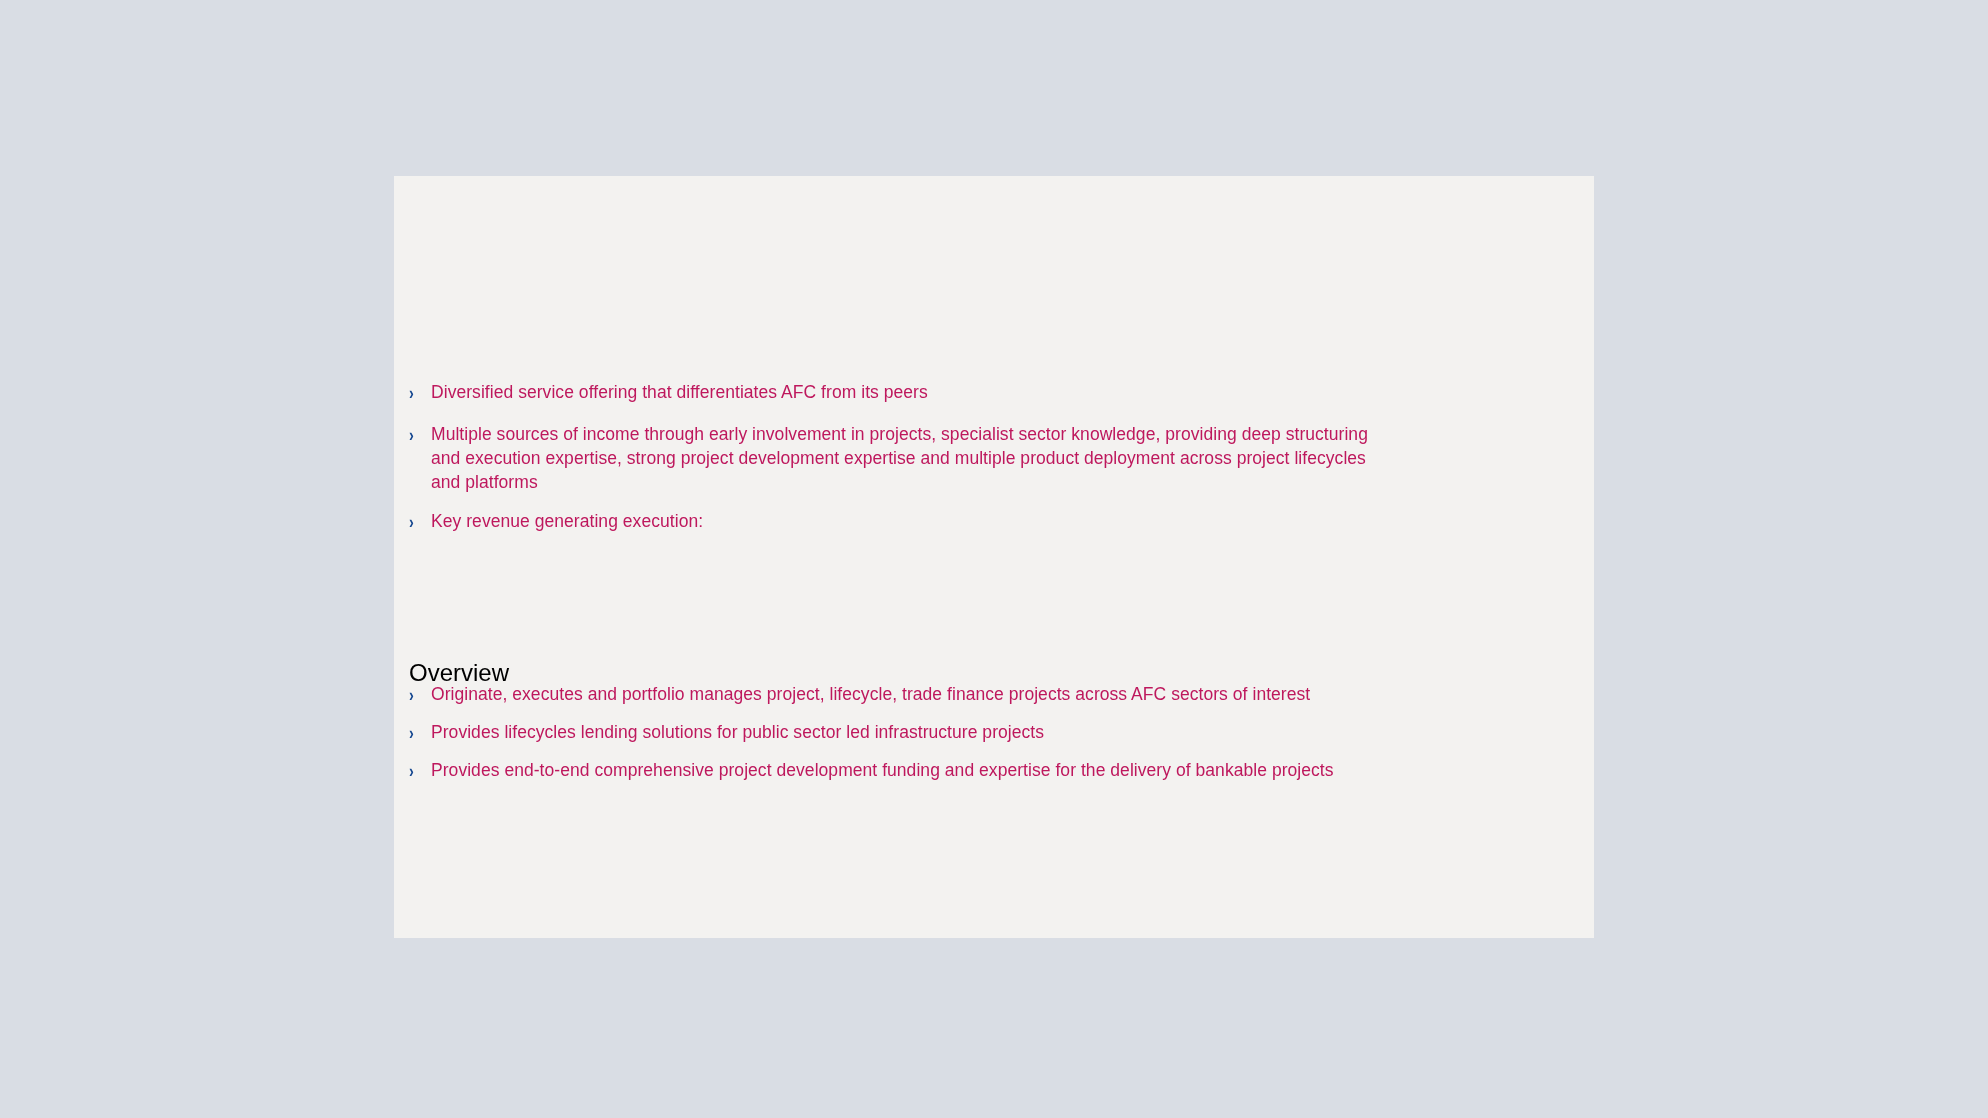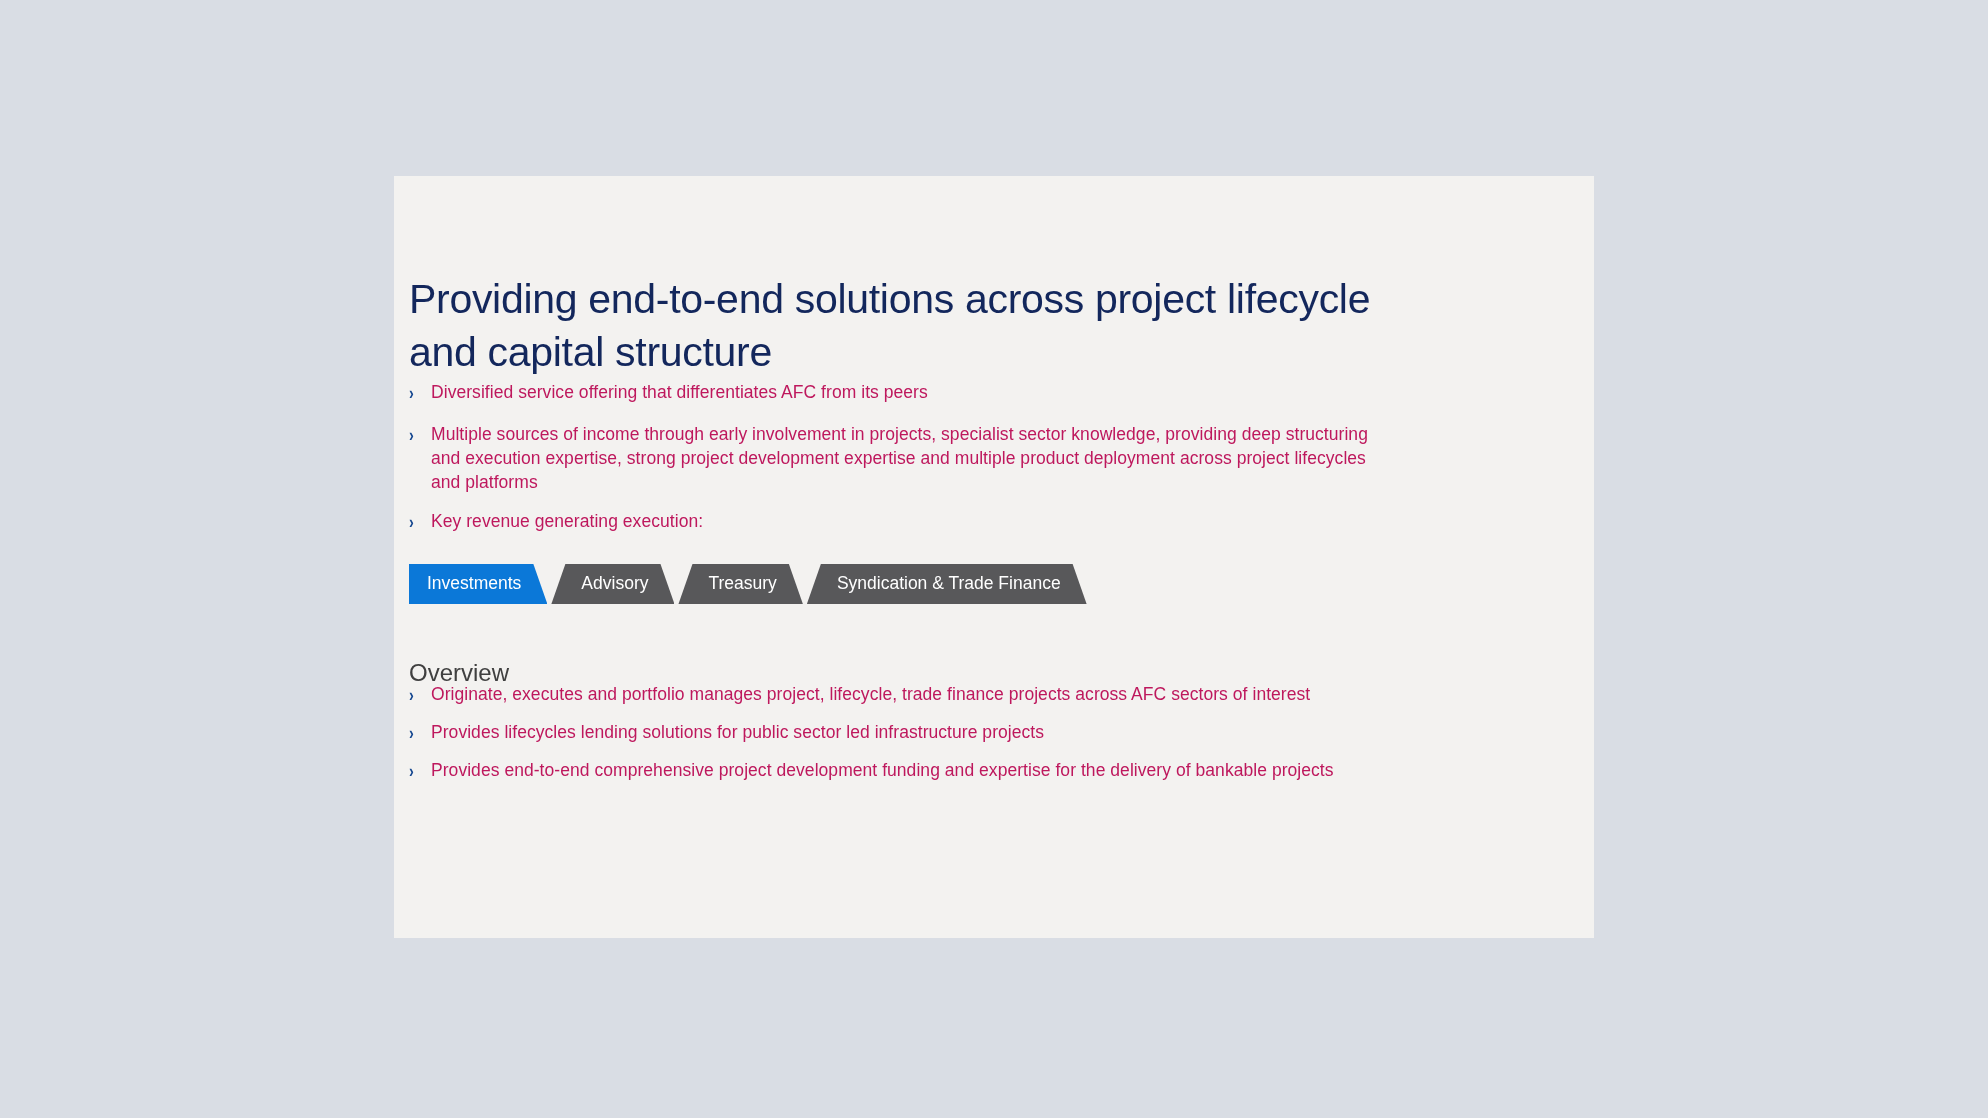--- a/index.html
+++ b/index.html
@@ -121,21 +121,21 @@
   .tab-label {
     position: relative;
     z-index: 2;
   }
 
   
   .overview-heading {
     position: absolute;
     left: 15px;
     top: 462px;
-    color: #404040;
+    color: #000000;
     font-size: 24px;
     line-height: 30px;
     font-weight: 400;
   }
   .overview-list {
     position: absolute;
     left: 15px;
     top: 506px;
     width: 1030px;
   }
@@ -145,55 +145,40 @@
   .overview-list .bullet-row:last-child { margin-bottom: 0; }
 </style>
 </head>
 <body>
 
 <div class="stage">
 
   <div class="slide-card">
     <div class="slide-inner">
 
-      <h1 class="slide-title">Providing end-to-end solutions across project lifecycle and capital structure</h1>
 
       <div class="intro-list">
 
         <div class="bullet-row">
           <span class="bullet-chevron">›</span>
           <span class="bullet-text">Diversified service offering that differentiates AFC from its peers</span>
         </div>
 
         <div class="bullet-row gap-after">
           <span class="bullet-chevron">›</span>
           <span class="bullet-text">Multiple sources of income through early involvement in projects, specialist sector knowledge, providing deep structuring and execution expertise, strong project development expertise and multiple product deployment across project lifecycles and platforms</span>
         </div>
 
         <div class="bullet-row">
           <span class="bullet-chevron">›</span>
           <span class="bullet-text">Key revenue generating execution:</span>
         </div>
 
       </div>
 
-      <div class="tab-strip">
-        <div class="tab active first">
-          <span class="tab-label">Investments</span>
-        </div>
-        <div class="tab slant-left">
-          <span class="tab-label">Advisory</span>
-        </div>
-        <div class="tab slant-left">
-          <span class="tab-label">Treasury</span>
-        </div>
-        <div class="tab slant-left">
-          <span class="tab-label">Syndication &amp; Trade Finance</span>
-        </div>
-      </div>
 
       <h2 class="overview-heading">Overview</h2>
 
       <div class="overview-list">
 
         <div class="bullet-row">
           <span class="bullet-chevron">›</span>
           <span class="bullet-text">Originate, executes and portfolio manages project, lifecycle, trade finance projects across AFC sectors of interest</span>
         </div>
 

